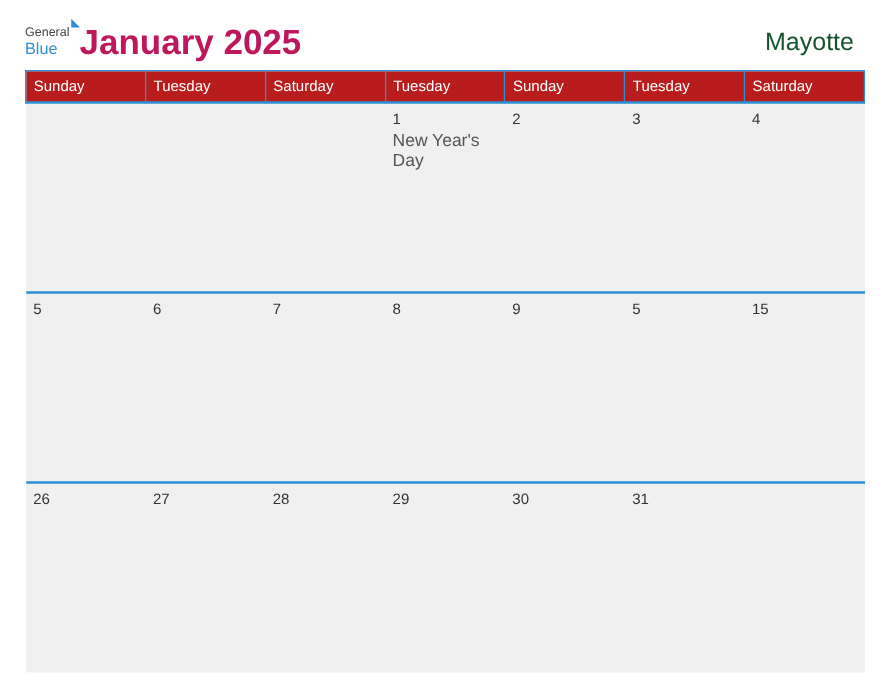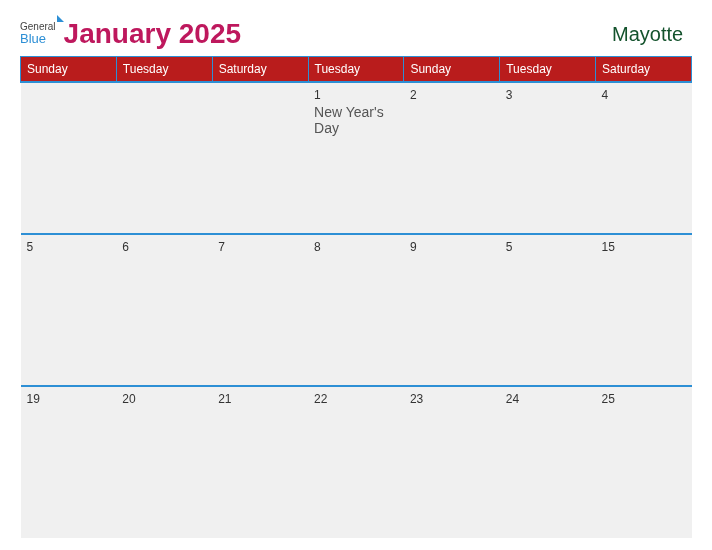--- a/index.html
+++ b/index.html
@@ -180,36 +180,34 @@
           </td>
           <td>
             <span class="day-number">5</span>
           </td>
           <td>
             <span class="day-number">15</span>
           </td>
         </tr>
         <tr>
           <td>
-            <span class="day-number">19</span>
-          </td>
-          <td>
-            <span class="day-number">20</span>
-          </td>
-          <td>
-            <span class="day-number">21</span>
-          </td>
-          <td>
-            <span class="day-number">22</span>
-          </td>
-          <td>
-            <span class="day-number">23</span>
-          </td>
-          <td>
-            <span class="day-number">24</span>
-          </td>
-          <td>
-            <span class="day-number">25</span>
-          </td>
+            <span class="day-number">26</span>
+          </td>
+          <td>
+            <span class="day-number">27</span>
+          </td>
+          <td>
+            <span class="day-number">28</span>
+          </td>
+          <td>
+            <span class="day-number">29</span>
+          </td>
+          <td>
+            <span class="day-number">30</span>
+          </td>
+          <td>
+            <span class="day-number">31</span>
+          </td>
+          <td class="empty"></td>
         </tr>
       </tbody>
   </table>
 </div>
 
 </body></html>

